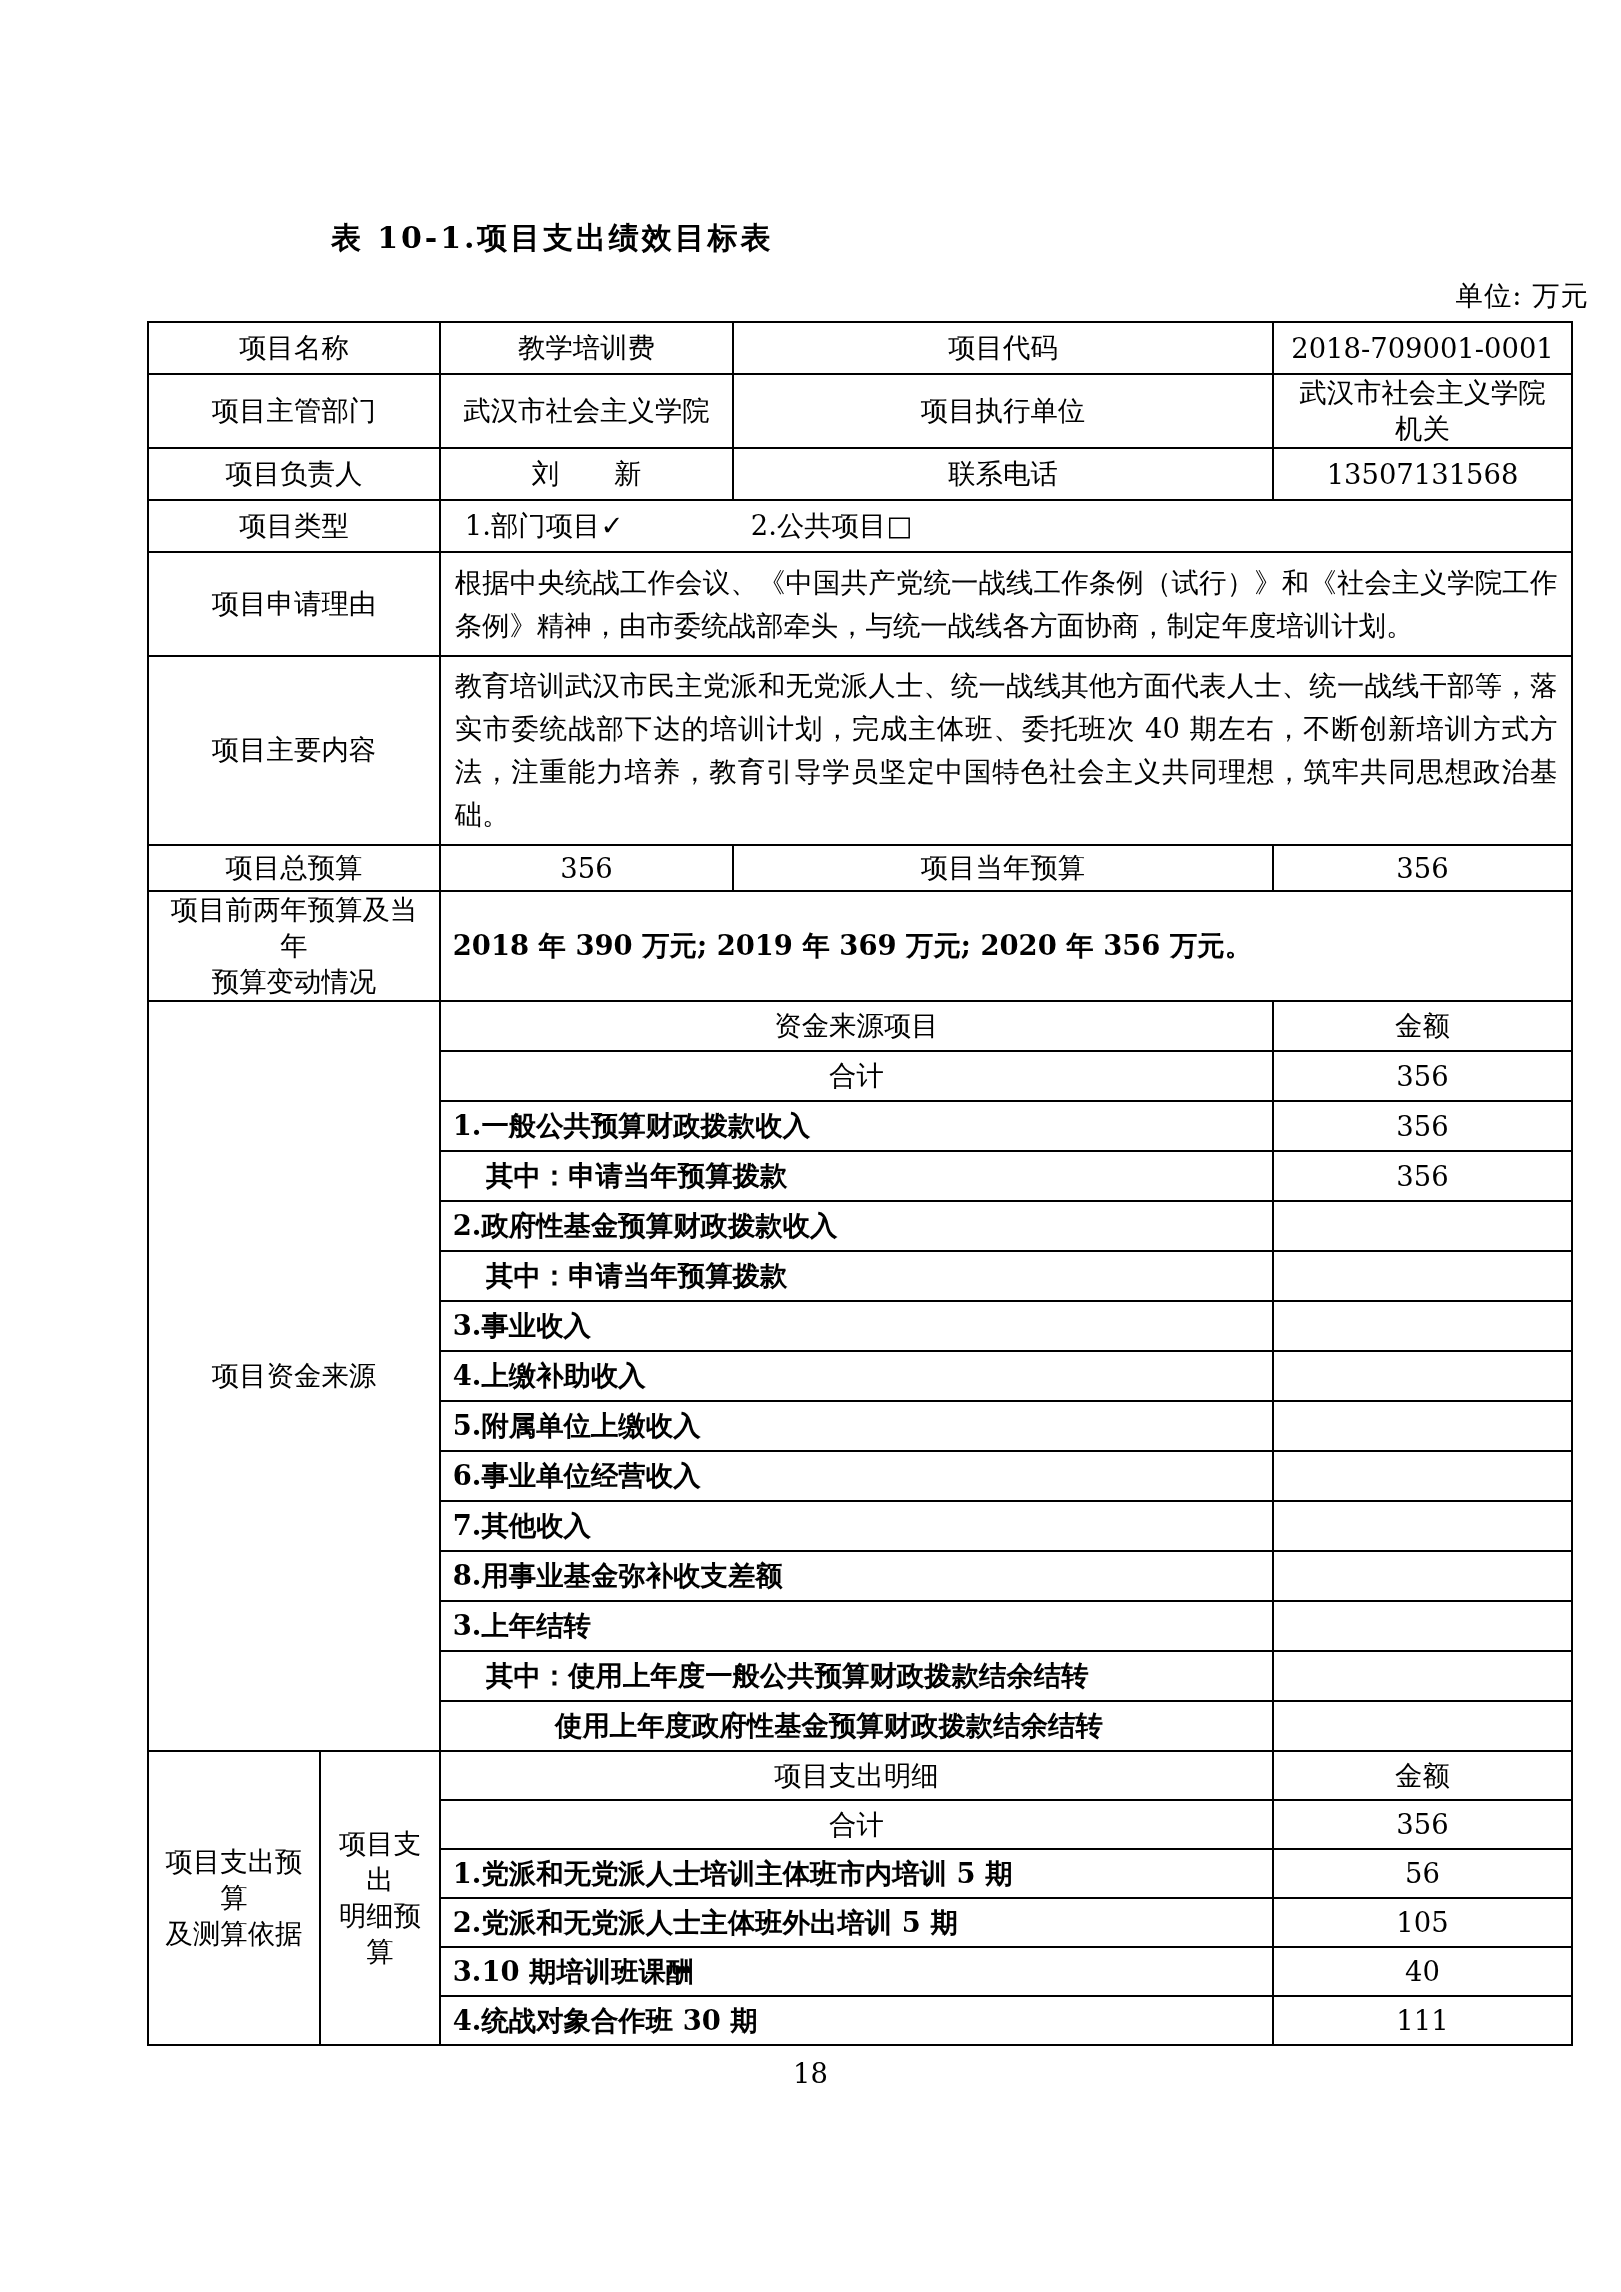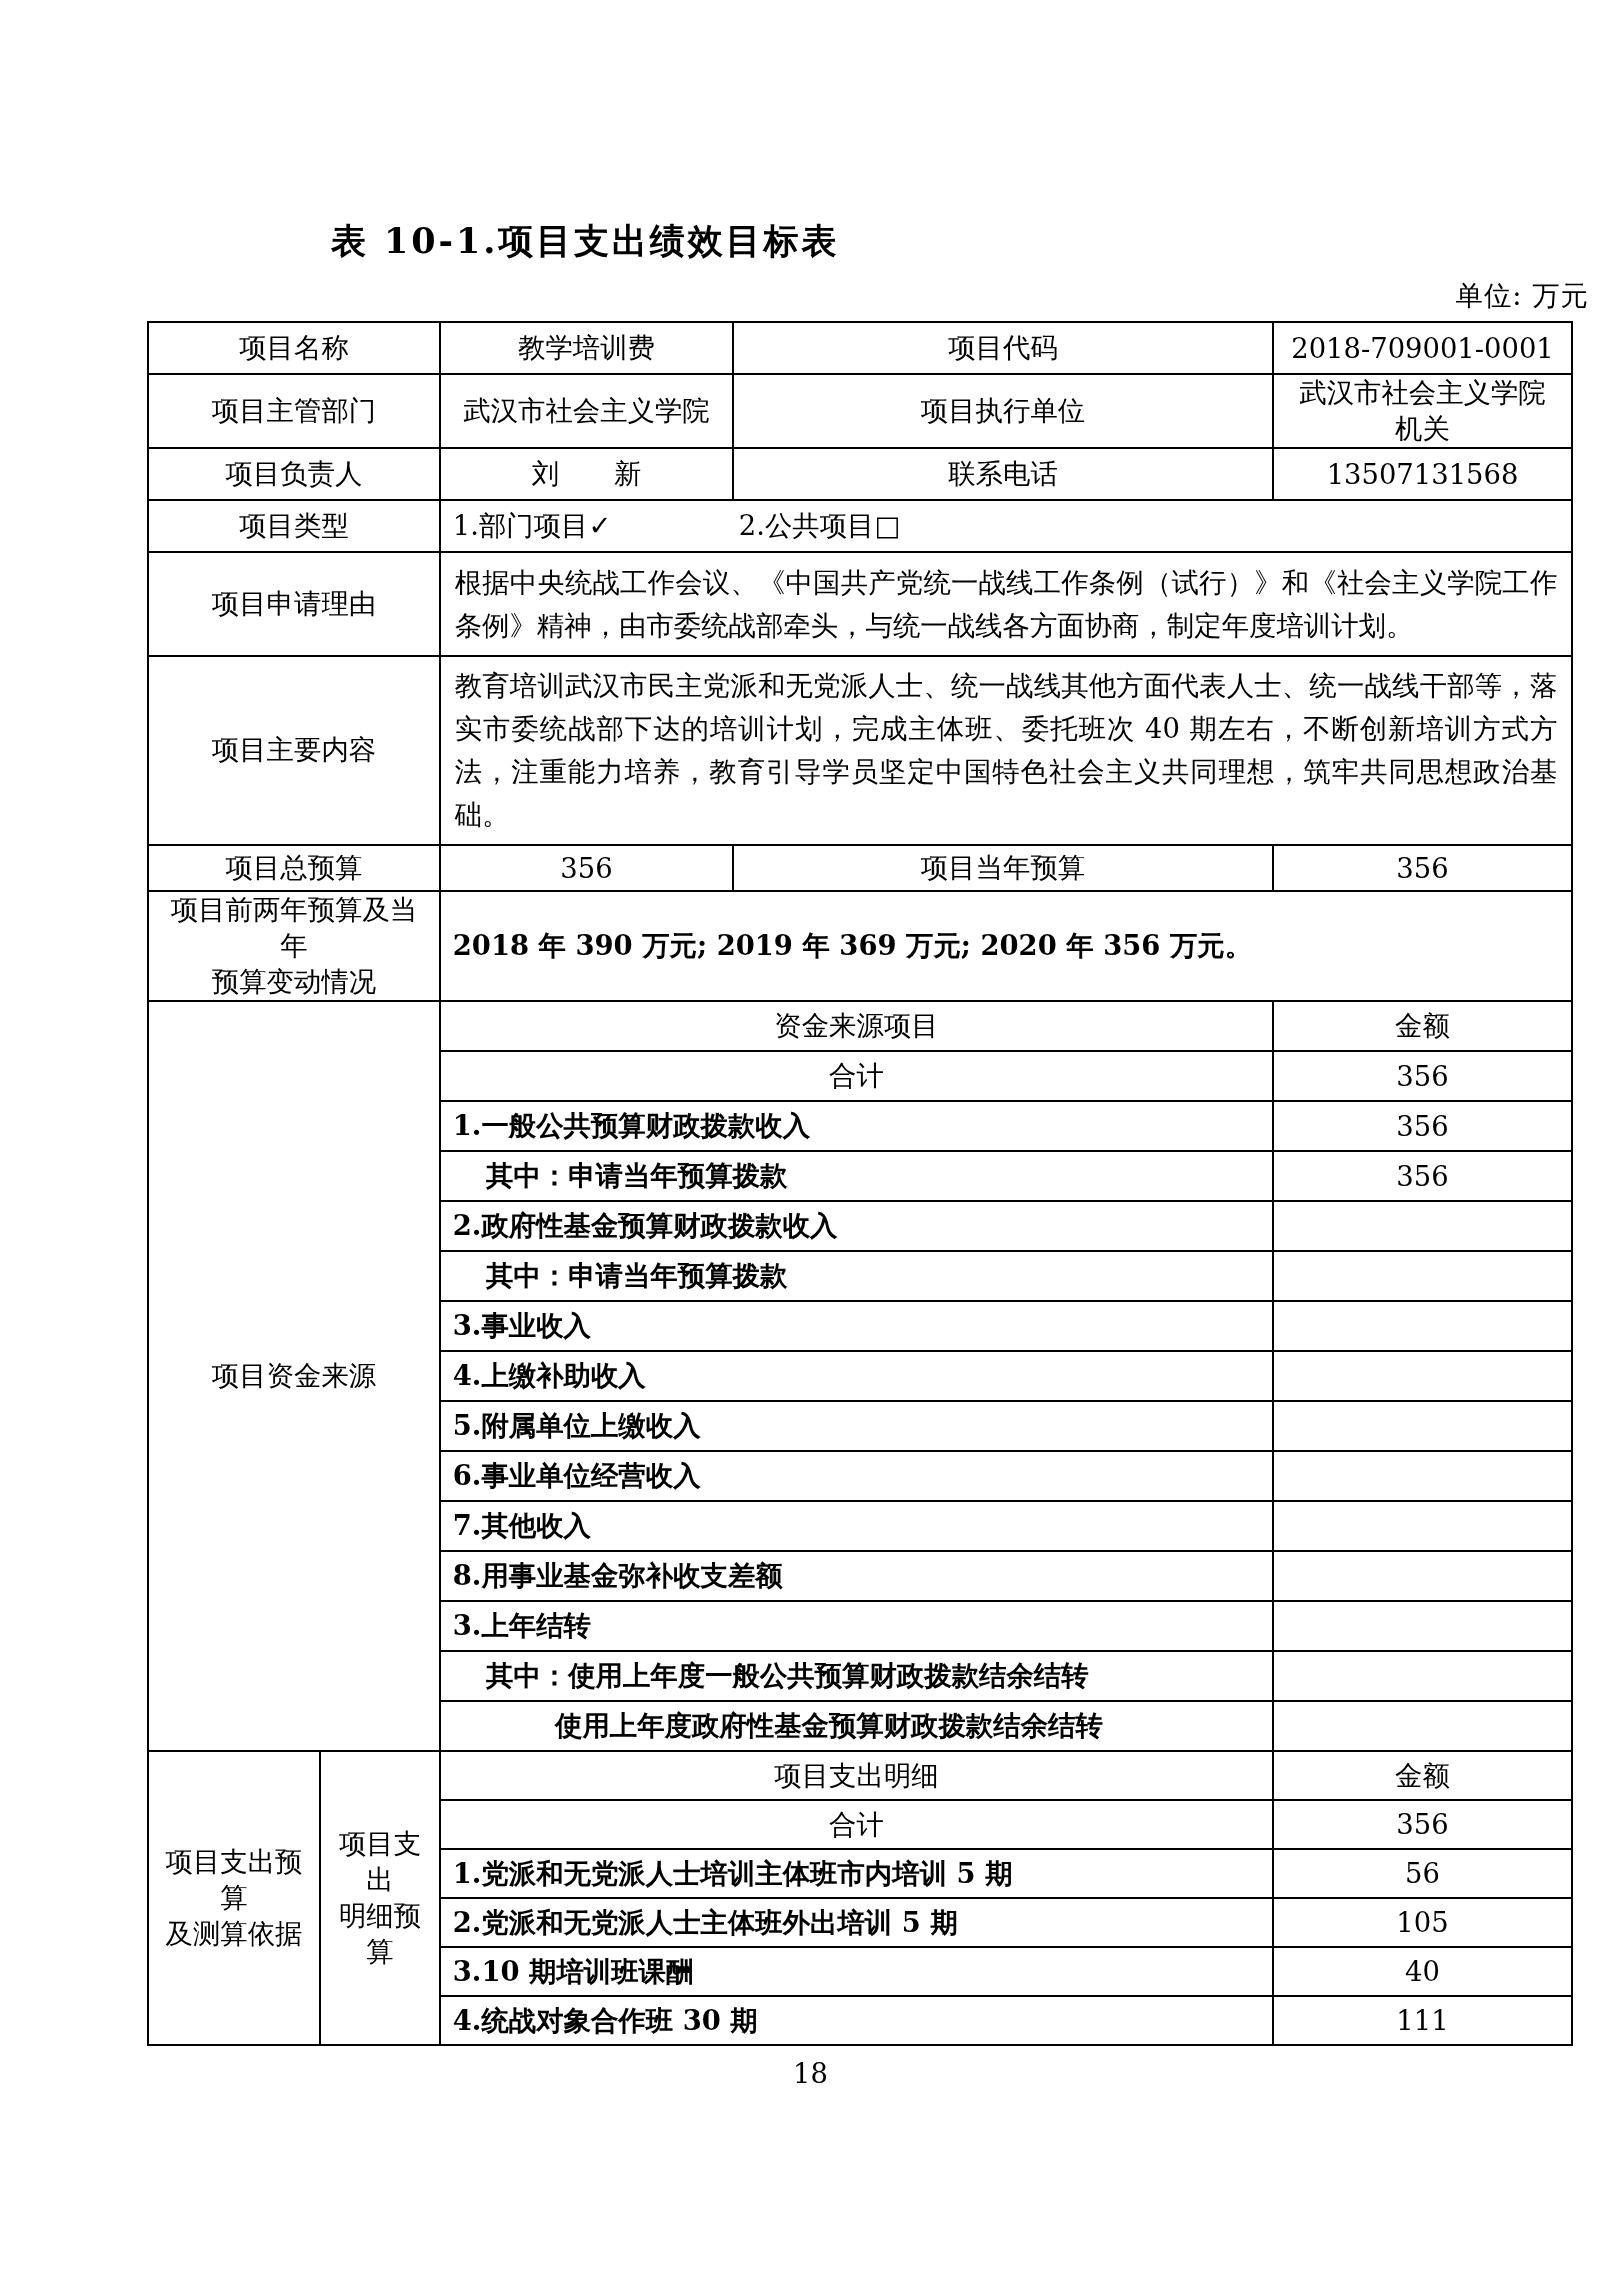--- a/index.html
+++ b/index.html
@@ -7,21 +7,21 @@
   body {
     width: 1621px; height: 2293px;
     position: relative;
     font-family: "DejaVu Serif", "Liberation Serif", serif;
     color: #000000;
     background: #ffffff;
   }
   .doc-title {
     position: absolute;
     left: 331px; top: 218px;
-    font-size: 35px;
+    font-size: 30px;
     font-weight: bold;
     letter-spacing: 2.9px;
     white-space: nowrap;
   }
   .unit-note {
     position: absolute;
     top: 278px;
     left: 163px; width: 1426px;
     text-align: right;
     font-size: 27.4px;
@@ -51,21 +51,21 @@
     padding: 7.8px 13.7px;
     line-height: 1.57;
   }
   .r-basic  { height: 52px; }
   .r-reason { height: 88px; }
   .r-content{ height: 125px; }
   .r-budget { height: 46px; }
   .r-hist   { height: 91px; }
   .r-fund   { height: 50px; }
   .r-exp    { height: 49px; }
-  .type-flex { display: flex; align-items: center; padding-left: 11.8px; }
+  .type-flex { display: flex; align-items: center; padding-left: 11.8px; margin-left: 12px; }
   .type-flex .opt1 { width: 286px; }
   .page-number {
     position: absolute;
     top: 2058px; left: 0; width: 100%;
     text-align: center;
     font-size: 27.4px;
   }
 </style>
 </head>
 <body>

